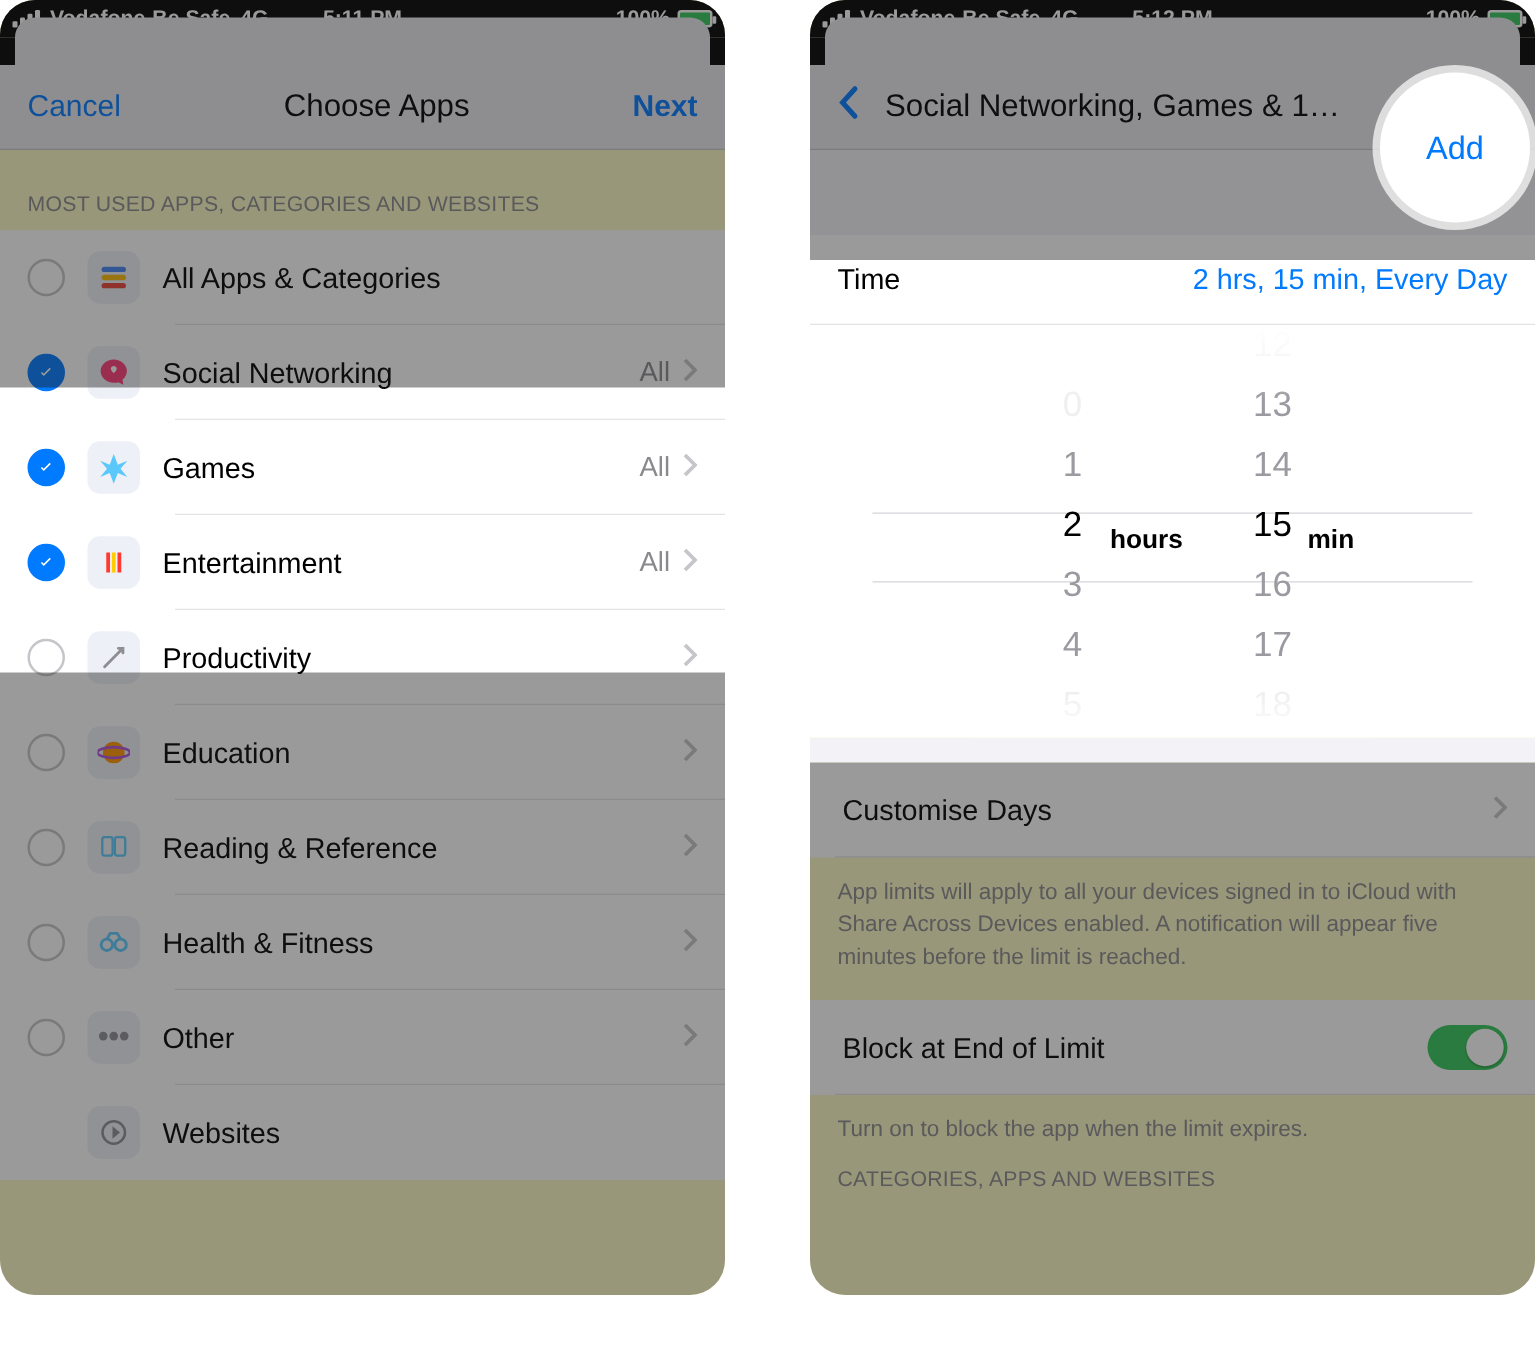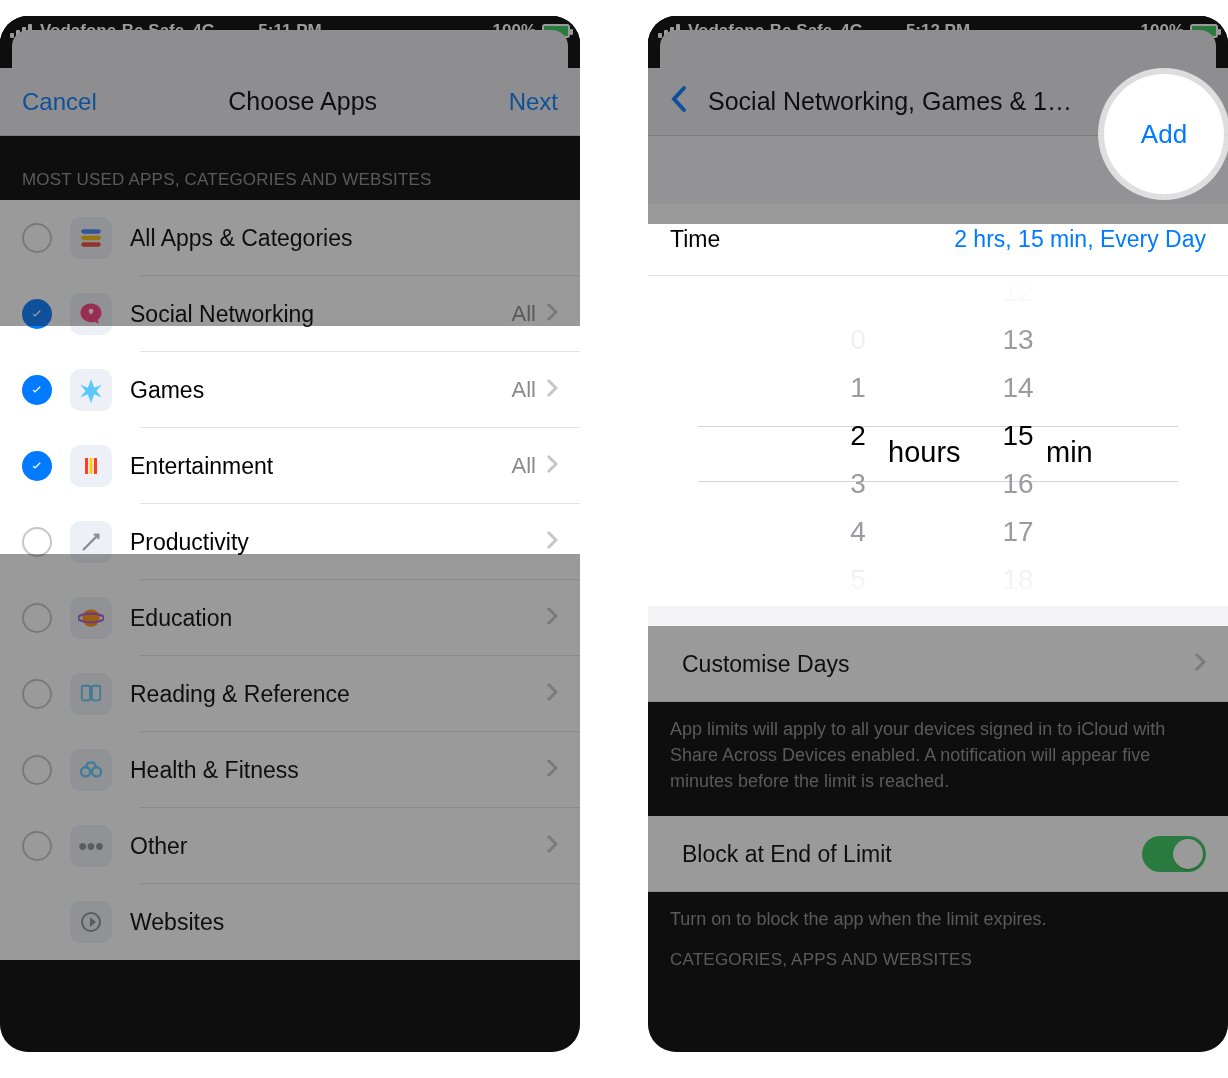--- a/index.html
+++ b/index.html
@@ -6,26 +6,26 @@
   body {
     font-family: -apple-system, "Helvetica Neue", Helvetica, Arial, sans-serif;
     background: #fff;
     width: 1228px;
     height: 1078px;
     overflow: hidden;
     position: relative;
   }
   .pane {
     position: absolute;
-    top: 16px;
+    top: 0;
     width: 580px;
     height: 1036px;
     border-radius: 28px;
     overflow: hidden;
-    background: #000000;
+    background: #fef9c3;
   }
   .pane-left { left: 0; }
   .pane-right { right: 0; }
 
   
   .statusbar {
     height: 30px;
     background: #000;
     color: #fff;
     display: flex;
@@ -105,21 +105,21 @@
   .row-icon {
     width: 42px; height: 42px; border-radius: 10px; background:#edf0f6;
     margin-right: 18px; display:flex; align-items:center; justify-content:center;
     flex-shrink:0; font-size:24px;
   }
   .row-label { font-size: 23px; color:#000; flex:1; }
   .row-detail { font-size: 22px; color:#8a8a8e; margin-right:10px; }
   .chevron { color:#c5c5ca; }
   .chevron svg{ width:12px; height:20px; }
 
-  .row.plain { padding-left:34px; }
+  .row.plain { padding-left:6px;margin-left:20px; }
   .row.plain .row-label { font-size:23px; }
 
   
   .dim {
     position:absolute; left:0; right:0; background:rgba(30,30,30,0.45);
     pointer-events:none;
   }
 
   
   .time-row {
@@ -136,21 +136,21 @@
   .picker-sel {
     position:absolute; left:50px; right:50px; top:150px; height:56px;
     border-top:1px solid #d5d5da; border-bottom:1px solid #d5d5da;
   }
   .picker-col {
     width: 160px; text-align:center; position:relative; font-size:28px; color:#000;
   }
   .picker-col .stack { position:absolute; top:40px; left:0; right:0; line-height:48px; color:#9a9aa0;}
   .picker-col .stack div { height:48px; }
   .picker-col .stack .sel { color:#000; font-weight:400; }
-  .picker-col .unit { position:absolute; top:160px; font-size:29px; color:#000; font-weight:400;}
+  .picker-col .unit { position:absolute; top:160px; font-size:21px; color:#000; font-weight:700;}
   .picker-col.hours .unit { left:110px; }
   .picker-col.mins .unit  { left:108px; }
   .picker-col .fade-top { position:absolute; top:0; left:0; right:0; height:60px; background:linear-gradient(#fff, rgba(255,255,255,0)); z-index:2;}
   .picker-col .fade-bot { position:absolute; bottom:0; left:0; right:0; height:60px; background:linear-gradient(rgba(255,255,255,0), #fff); z-index:2;}
 
   .toggle {
     width: 64px; height: 36px; border-radius: 18px; background:#34c759; position:relative;
   }
   .toggle::after {
     content:""; position:absolute; right:3px; top:3px; width:30px; height:30px; background:#fff; border-radius:50%; box-shadow:0 1px 2px rgba(0,0,0,0.3);
@@ -188,21 +188,21 @@
       <span>100%</span>
       <span class="battery"></span>
     </div>
   </div>
 
   <div class="sheet-corner"></div>
 
   <div class="navbar">
     <span class="nav-action">Cancel</span>
     <span class="nav-title">Choose Apps</span>
-    <span class="nav-action" style="font-weight:400">Next</span>
+    <span class="nav-action" style="font-weight:700">Next</span>
   </div>
 
   <div class="section-header">MOST USED APPS, CATEGORIES AND WEBSITES</div>
 
   <div class="list">
 
     <div class="row">
       <span class="row-check"></span>
       <span class="row-icon">
         <svg viewBox="0 0 24 24" width="26" height="26">

